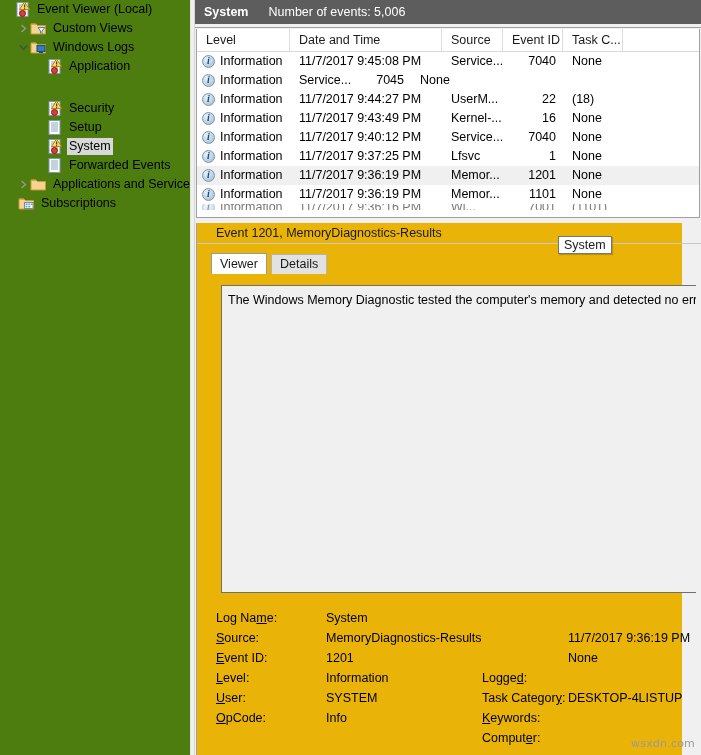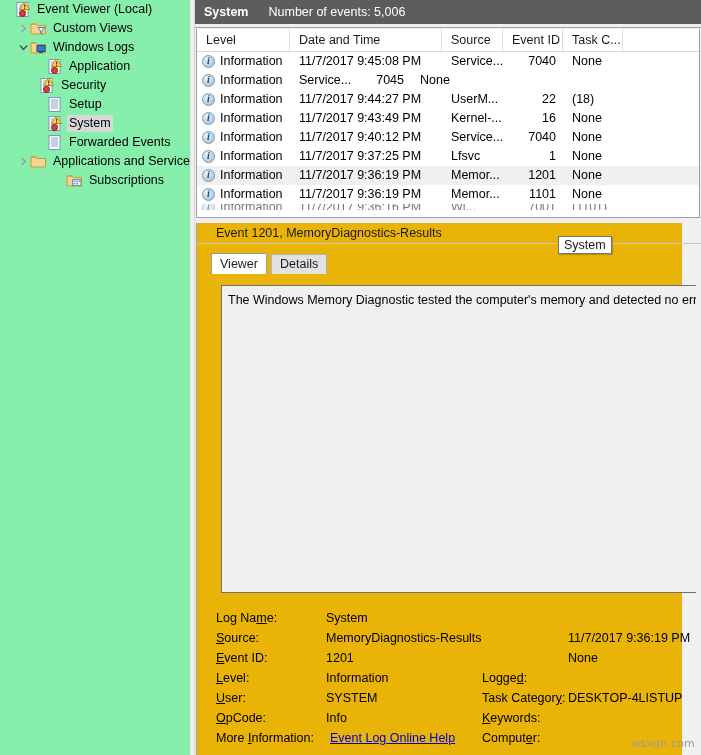--- a/index.html
+++ b/index.html
@@ -17,21 +17,21 @@
     color: #000000;
     -webkit-font-smoothing: antialiased;
   }
 
   
   #tree-pane {
     position: absolute;
     left: 0; top: 0;
     width: 190px;
     height: 755px;
-    background: #86efac;
+    background: #4d7c0f;
     overflow: hidden;
   }
   .tree-row {
     position: relative;
     height: 19px;
     display: flex;
     align-items: center;
     white-space: nowrap;
     font-size: 12.5px;
   }
@@ -406,21 +406,21 @@
               <line x1="5" y1="10" x2="12" y2="10"></line>
               <line x1="5" y1="12" x2="12" y2="12"></line>
             </g>
             <path d="M10.5 1 L15.5 8.5 L5.5 8.5 Z" fill="#ffd65c" stroke="#b58a16" stroke-width="1"></path>
             <rect x="10" y="3.5" width="1.2" height="3" fill="#5a4304"></rect>
             <rect x="10" y="7.2" width="1.2" height="1.1" fill="#5a4304"></rect>
             <circle cx="8.5" cy="12.5" r="3" fill="#e03b3b" stroke="#8e1c1c" stroke-width="1"></circle>
           </svg></span>
         <span class="tree-label">Application</span>
       </div>
-      <div class="tree-row" style="padding-left: 24px;">
+      <div class="tree-row" style="padding-left: 32px; margin-top: 23px;">
         <span class="twisty"></span>
         <span class="tree-icon"><svg width="17" height="17" viewBox="0 0 17 17">
             <rect x="3" y="1.5" width="11" height="14" fill="#ffffff" stroke="#7f98b5" stroke-width="1"></rect>
             <g stroke="#8aa3bd" stroke-width="1">
               <line x1="5" y1="4" x2="12" y2="4"></line>
               <line x1="5" y1="6" x2="12" y2="6"></line>
               <line x1="5" y1="8" x2="12" y2="8"></line>
               <line x1="5" y1="10" x2="12" y2="10"></line>
               <line x1="5" y1="12" x2="12" y2="12"></line>
             </g>
@@ -482,21 +482,21 @@
           <svg width="9" height="9" viewBox="0 0 9 9">
             <path d="M2.5 1 L6.5 4.5 L2.5 8" fill="none" stroke="#9a9a9a" stroke-width="1.3"></path>
           </svg>
         </span>
         <span class="tree-icon"><svg width="17" height="17" viewBox="0 0 17 17">
             <path d="M1 4 L6 4 L7.5 5.5 L15.5 5.5 L15.5 14 L1 14 Z" fill="#f6d392" stroke="#c89b38" stroke-width="1"></path>
             <path d="M1 4 L6 4 L7.5 5.5 L15.5 5.5" fill="none" stroke="#c89b38" stroke-width="1"></path>
           </svg></span>
         <span class="tree-label">Applications and Services Lo</span>
       </div>
-      <div class="tree-row" style="padding-left: 4px; margin-left: 48px;">
+      <div class="tree-row" style="padding-left: 4px;">
         <span class="twisty"></span>
         <span class="tree-icon"><svg width="17" height="17" viewBox="0 0 17 17">
             <path d="M1 4 L6 4 L7.5 5.5 L15.5 5.5 L15.5 14 L1 14 Z" fill="#f6d392" stroke="#c89b38" stroke-width="1"></path>
             <path d="M1 4 L6 4 L7.5 5.5 L15.5 5.5" fill="none" stroke="#c89b38" stroke-width="1"></path>
             <rect x="6.5" y="7.5" width="8.5" height="6" fill="#ffffff" stroke="#7a8a99" stroke-width="1"></rect>
             <g fill="#5a9fd4">
               <rect x="7.5" y="8.5" width="2" height="1.6"></rect>
               <rect x="10.3" y="8.5" width="2" height="1.6"></rect>
               <rect x="13" y="8.5" width="1.5" height="1.6"></rect>
               <rect x="7.5" y="10.8" width="2" height="1.6"></rect>
@@ -668,24 +668,20 @@
         <span class="f-value">SYSTEM</span>
         <span class="f-label2">Comput<u class="acc">e</u>r:</span>
         <span class="f-value2">DESKTOP-4LISTUP</span>
       </div>
 
       <div class="field-row">
         <span class="f-label"><u class="acc">O</u>pCode:</span>
         <span class="f-value">Info</span>
       </div>
 
-      <div class="field-row">
-        <span class="f-label f-label-wide">More <u class="acc">I</u>nformation:</span>
-        <a class="f-link">Event Log Online Help</a>
-      </div>
 
     </div>
 
     <div id="tooltip">System</div>
 
   </div>
 </div>
 
 <div id="watermark">wsxdn.com</div>
 

